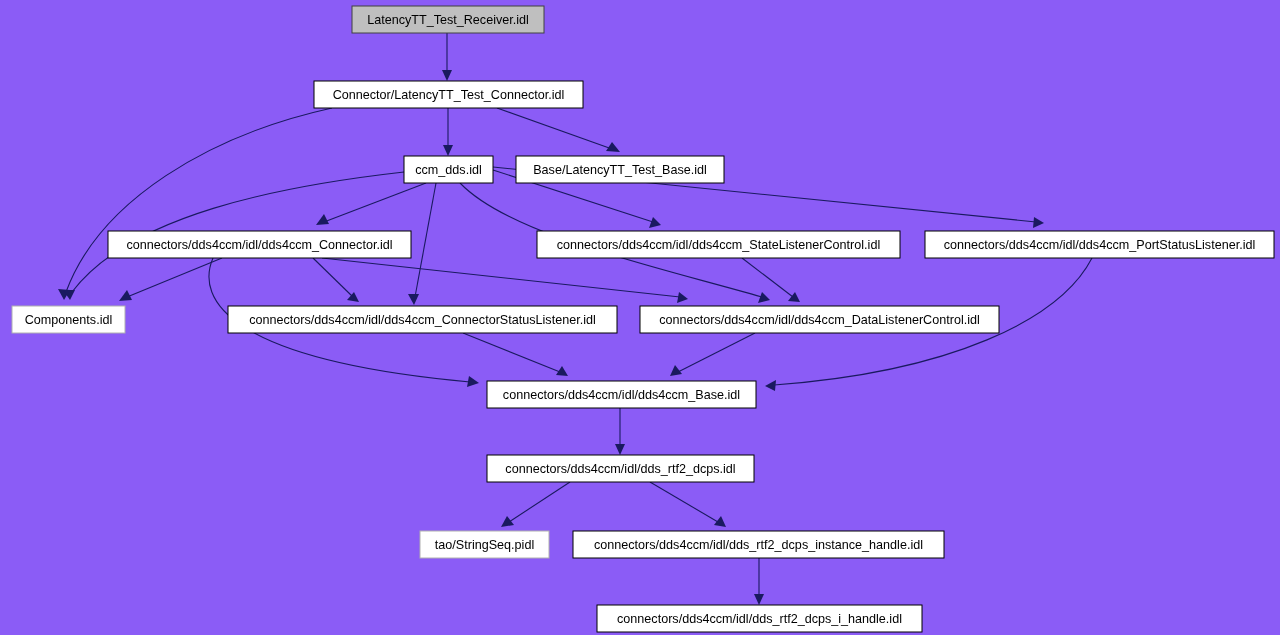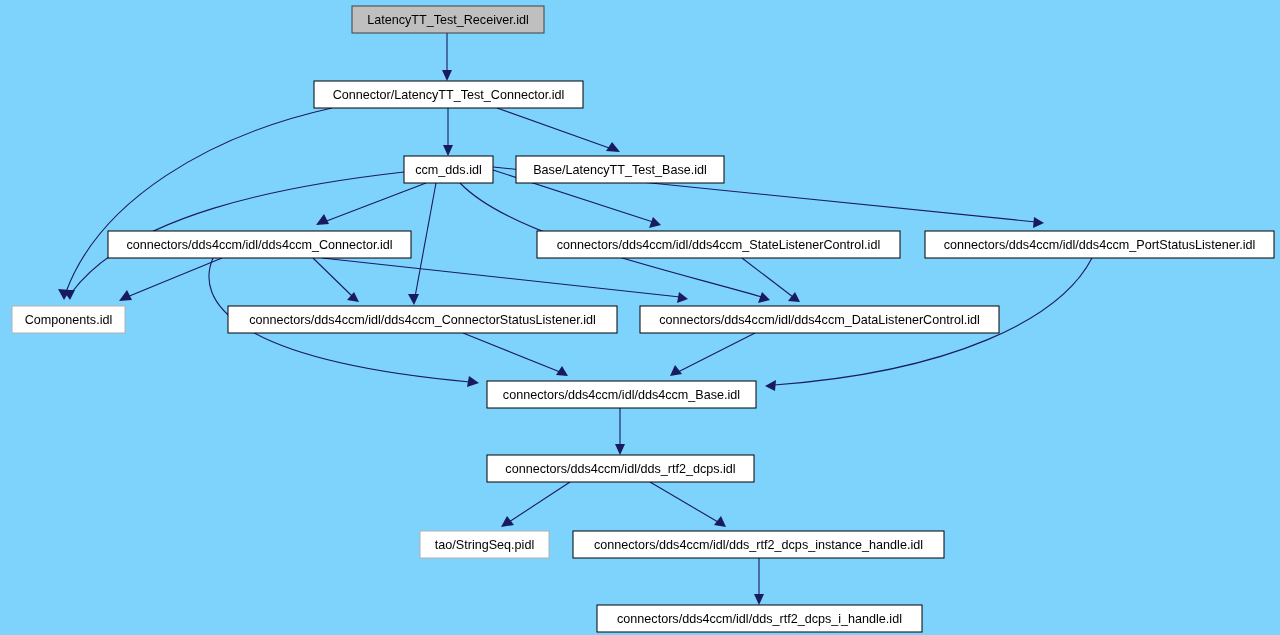--- a/index.html
+++ b/index.html
@@ -4,21 +4,21 @@
 <style>
   html, body {
     margin: 0;
     padding: 0;
     background: #ffffff;
   }
   #graph-root {
     position: relative;
     width: 1280px;
     height: 635px;
-    background: #7dd3fc;
+    background: #8b5cf6;
     font-family: "Liberation Sans", sans-serif;
     overflow: hidden;
   }
   svg#graph-canvas {
     position: absolute;
     left: 0;
     top: 0;
     width: 1280px;
     height: 635px;
     display: block;

